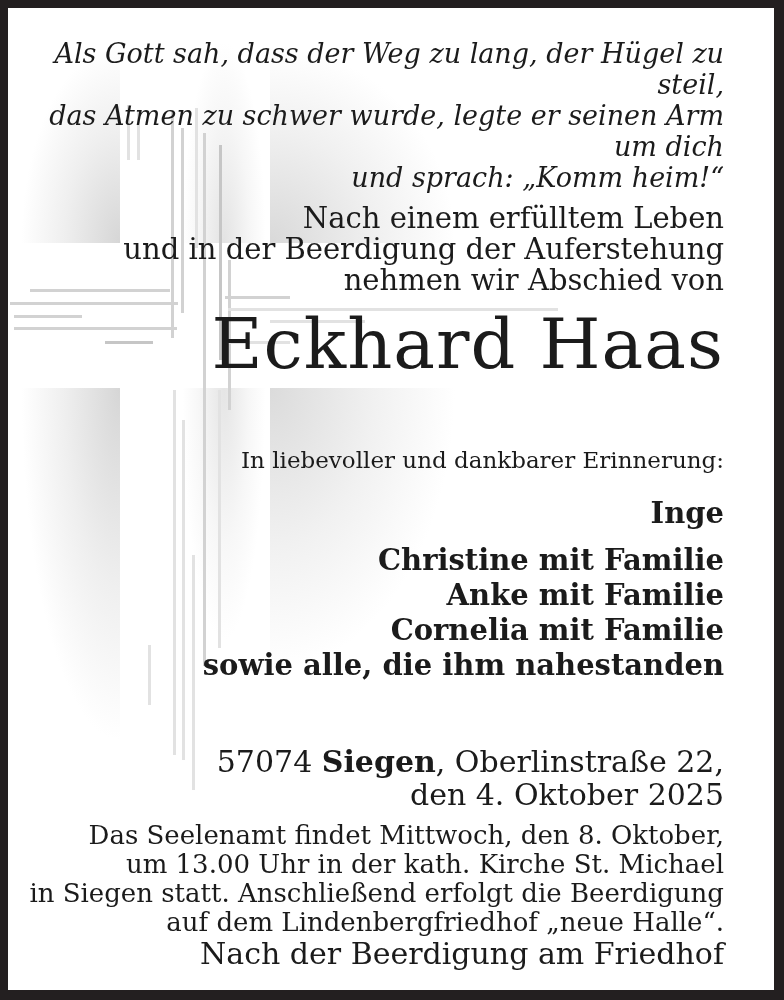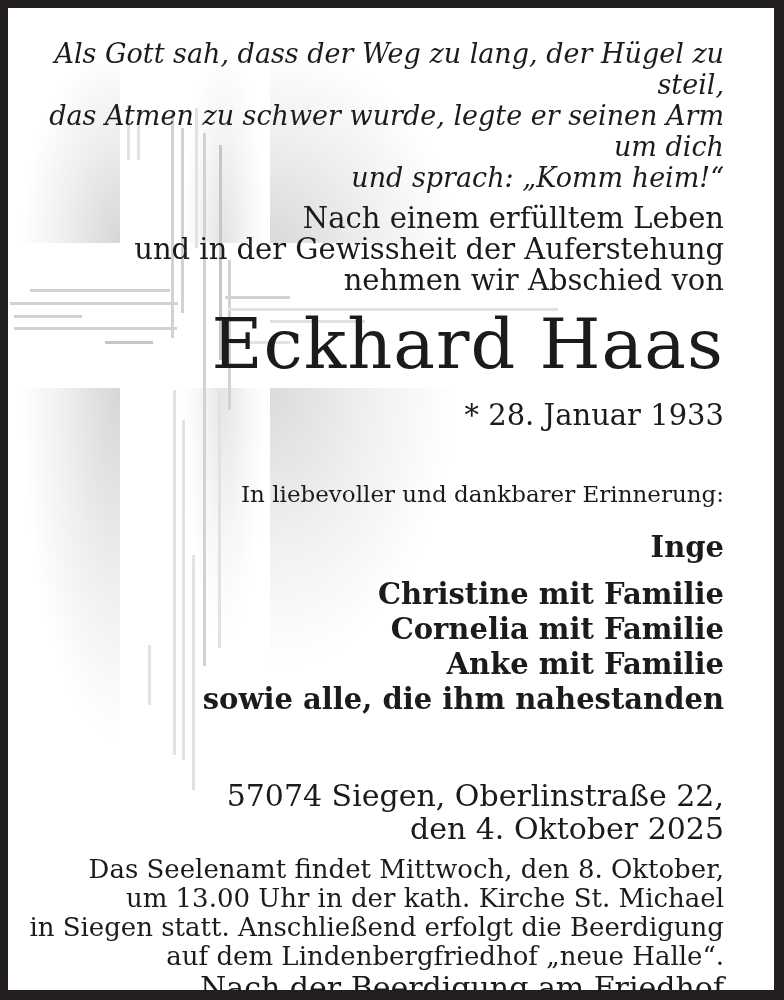--- a/index.html
+++ b/index.html
@@ -22,21 +22,21 @@
   .content{position:relative;z-index:2;box-sizing:border-box;width:766px;padding:30px 50px 0 0;
     text-align:right;font-family:"DejaVu Serif","Liberation Serif",serif;color:var(--ink,#1b1b1b);}
   .quote{font-style:italic;font-size:27px;line-height:31px;}
   .intro{margin-top:10px;font-size:29px;line-height:31px;padding-left:31px;}
   .name{margin-top:12px;font-size:70px;line-height:72px;letter-spacing:1px;white-space:nowrap;}
   .dates{margin-top:18px;display:flex;justify-content:flex-end;gap:38px;font-size:29px;line-height:34px;}
   .memory{margin-top:46px;font-size:23px;line-height:32px;}
   .mourners{margin-top:20px;font-weight:bold;font-size:29px;line-height:35px;}
   .mourners .gap{margin-top:12px;}
   .address{margin-top:62px;font-size:30px;line-height:33px;}
-  .address .b{font-weight:normal;}
+  .address .b{font-weight:bold;}
   .service{margin-top:10px;font-size:26px;line-height:29px;}
   .closing{margin-top:2px;font-size:30px;line-height:29px;}
 </style>
 </head>
 <body>
 
 <div class="page">
   <div class="inner">
 
     <div class="wm">
@@ -74,37 +74,36 @@
 
     <div class="content">
       <div class="quote">
         <div>Als Gott sah, dass der Weg zu lang, der Hügel zu steil,</div>
         <div>das Atmen zu schwer wurde, legte er seinen Arm um dich</div>
         <div>und sprach: „Komm heim!“</div>
       </div>
 
       <div class="intro">
         <div>Nach einem erfülltem Leben</div>
-        <div>und in der Gewissheit der Auferstehung</div>
+        <div>und in der Beerdigung der Auferstehung</div>
         <div>nehmen wir Abschied von</div>
       </div>
 
       <div class="name">Eckhard Haas</div>
 
       <div class="dates">
-        <span>* 28. Januar 1933</span>
       </div>
 
       <div class="memory">In liebevoller und dankbarer Erinnerung:</div>
 
       <div class="mourners">
         <div>Inge</div>
         <div class="gap">Christine mit Familie</div>
+        <div>Anke mit Familie</div>
         <div>Cornelia mit Familie</div>
-        <div>Anke mit Familie</div>
         <div>sowie alle, die ihm nahestanden</div>
       </div>
 
       <div class="address">
         <div><span>57074 </span><span class="b">Siegen</span><span>, Oberlinstraße 22,</span></div>
         <div>den 4. Oktober 2025</div>
       </div>
 
       <div class="service">
         <div>Das Seelenamt findet Mittwoch, den 8. Oktober,</div>

